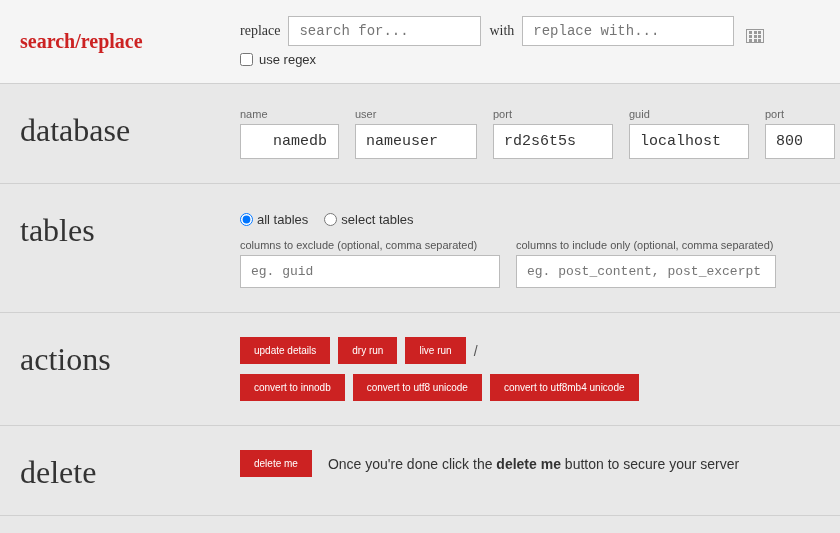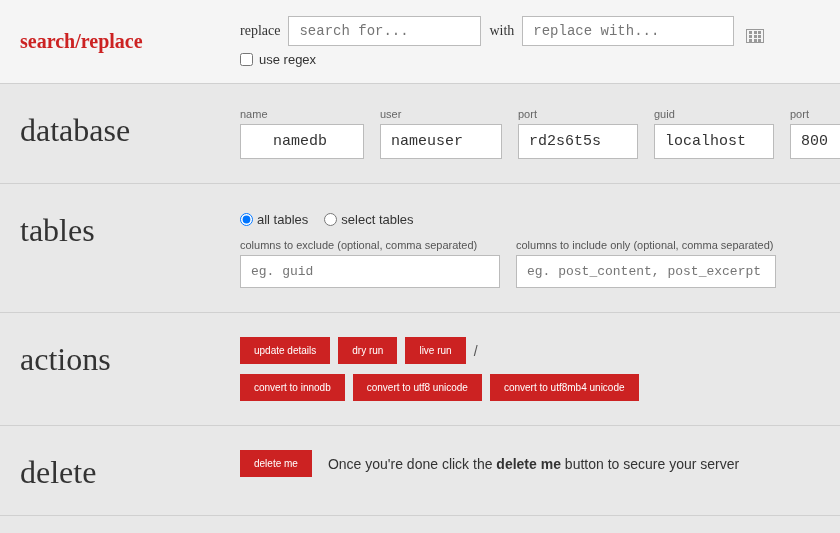--- a/index.html
+++ b/index.html
@@ -117,21 +117,21 @@
 
     .db-input {
       border: 1px solid #bbb;
       background: white;
       padding: 8px 10px;
       font-family: 'Courier New', monospace;
       font-size: 15px;
       color: #333;
     }
 
-    .db-input-name { width: 124px; padding-left: 32px; }
+    .db-input-name { width: 99px; padding-left: 32px; }
     .db-input-user { width: 122px; }
     .db-input-pass { width: 120px; }
     .db-input-host { width: 120px; }
     .db-input-port { width: 70px; }
 
     
     .tables-content {
       display: flex;
       flex-direction: column;
       gap: 12px;

